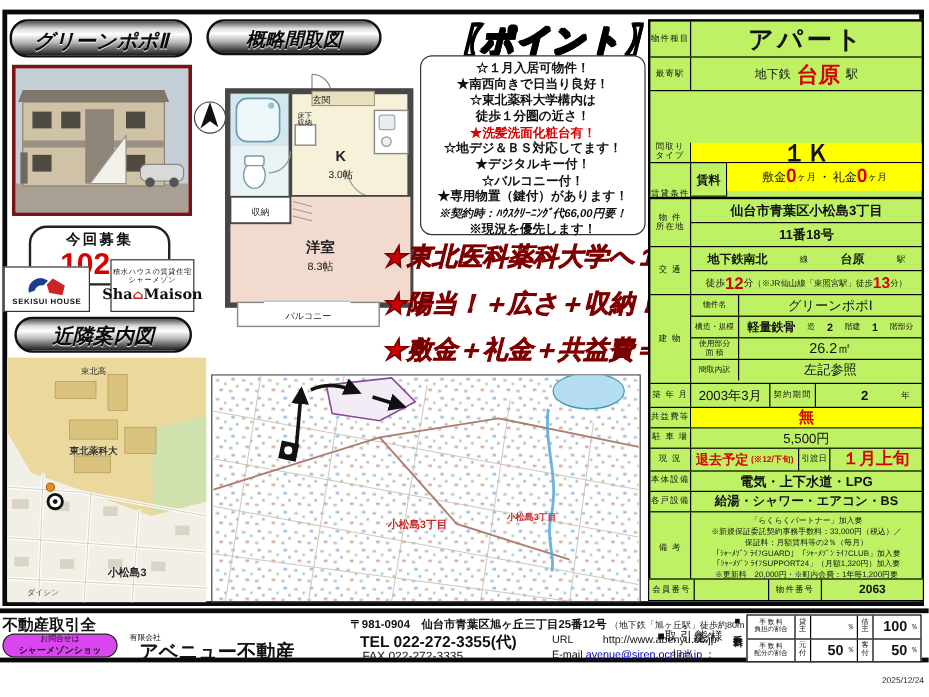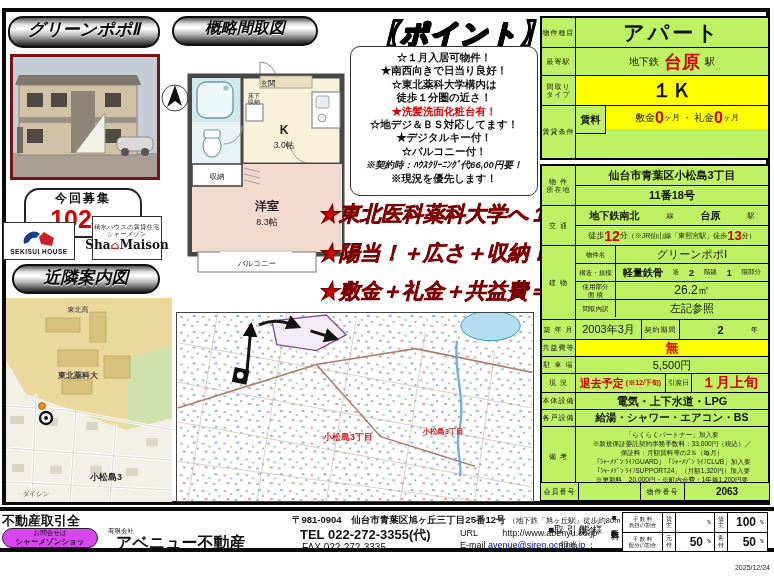--- a/index.html
+++ b/index.html
@@ -3,21 +3,21 @@
 <meta charset="utf-8">
 <style>
   * { margin:0; padding:0; box-sizing:border-box; }
   html,body { width:774px; height:581px; }
   body { font-family:"Liberation Sans", sans-serif; background:#f7f8fa; position:relative; color:#111; }
   .abs { position:absolute; }
   .page { position:absolute; left:0; top:0; width:774px; height:581px; background:#ffffff; overflow:hidden; }
   .frame { position:absolute; left:2px; top:8px; width:768px; height:497px; border:4px solid #0a0a0a; background:#fff; }
 
   .banner { background:linear-gradient(180deg,#555 0%,#dcdcdc 22%,#ffffff 38%,#b9b9b9 62%,#4c4c4c 88%,#1d1d1d 100%);
-            border:2px solid #101010; border-radius:15px; display:flex; align-items:flex-start; justify-content:center;
+            border:2px solid #101010; border-radius:15px; display:flex; align-items:flex-end; justify-content:center;
             font-weight:bold; font-style:italic; font-size:17px; color:#0b0b0b; text-shadow:0 1px 0 #eee; }
 
   .photo-box { border:3px solid #7a1414; background:#c9d3da; overflow:hidden; }
 
   .recruit-box { border:2px solid #222; border-radius:15px; display:flex; flex-direction:column; align-items:center; justify-content:center; background:#fff; }
   .recruit-label { font-size:12px; font-weight:bold; letter-spacing:2px; }
   .recruit-num { font-size:25px; font-weight:bold; color:#d90000; line-height:24px; }
   .recruit-num .suf { font-size:12px; color:#111; font-weight:bold; }
 
   .logo-box { border:1px solid #333; background:#fff; display:flex; flex-direction:column; align-items:center; justify-content:center; }
@@ -206,20 +206,21 @@
   <div class="abs points-title" style="left:348px; top:16px; width:192px;">【ポイント】</div>
   <div class="abs points-box" style="left:350px; top:46px; width:188px; height:150px;">
     <div class="pt">☆１月入居可物件！</div>
     <div class="pt">★南西向きで日当り良好！</div>
     <div class="pt">☆東北薬科大学構内は</div>
     <div class="pt">徒歩１分圏の近さ！</div>
     <div class="pt red">★洗髪洗面化粧台有！</div>
     <div class="pt">☆地デジ＆ＢＳ対応してます！</div>
     <div class="pt">★デジタルキー付！</div>
     <div class="pt">☆バルコニー付！</div>
+    <div class="pt">★専用物置（鍵付）があります！</div>
     <div class="pt note">※契約時：ﾊｳｽｸﾘｰﾆﾝｸﾞ代66,00円要！</div>
     <div class="pt">※現況を優先します！</div>
   </div>
 
   <div class="abs hl" style="left:318px; top:200px; width:226px;">★東北医科薬科大学へ１分圏！</div>
   <div class="abs hl" style="left:318px; top:239px; width:226px;">★陽当！＋広さ＋収納！</div>
   <div class="abs hl" style="left:318px; top:277px; width:226px;">★敷金＋礼金＋共益費＝０★</div>
 
   <svg class="abs" style="left:176px; top:312px; border:1.5px solid #444;" width="358" height="190" viewBox="0 0 358 190">
     <defs>
@@ -280,21 +281,21 @@
       <div class="row" style="height:28px;">
         <div class="lab">
             <span>最寄駅</span>
           </div>
         <div class="val" style="gap:5px;">
           <span style="font-size:10px;">地下鉄</span>
           <span class="red" style="font-size:18px; font-weight:bold;">台原</span>
           <span style="font-size:10px;">駅</span>
         </div>
       </div>
-      <div class="row" style="height:30px;">
+      <div class="row" style="height:17px;margin-top:43px;">
         <div class="lab">
             <span>間取り</span>
             <span>タイプ</span>
           </div>
         <div class="val yellow" style="font-size:20px; font-weight:bold;">１Ｋ</div>
       </div>
       <div class="row" style="height:52px;">
         <div class="lab">
             <span>賃貸条件</span>
           </div>

